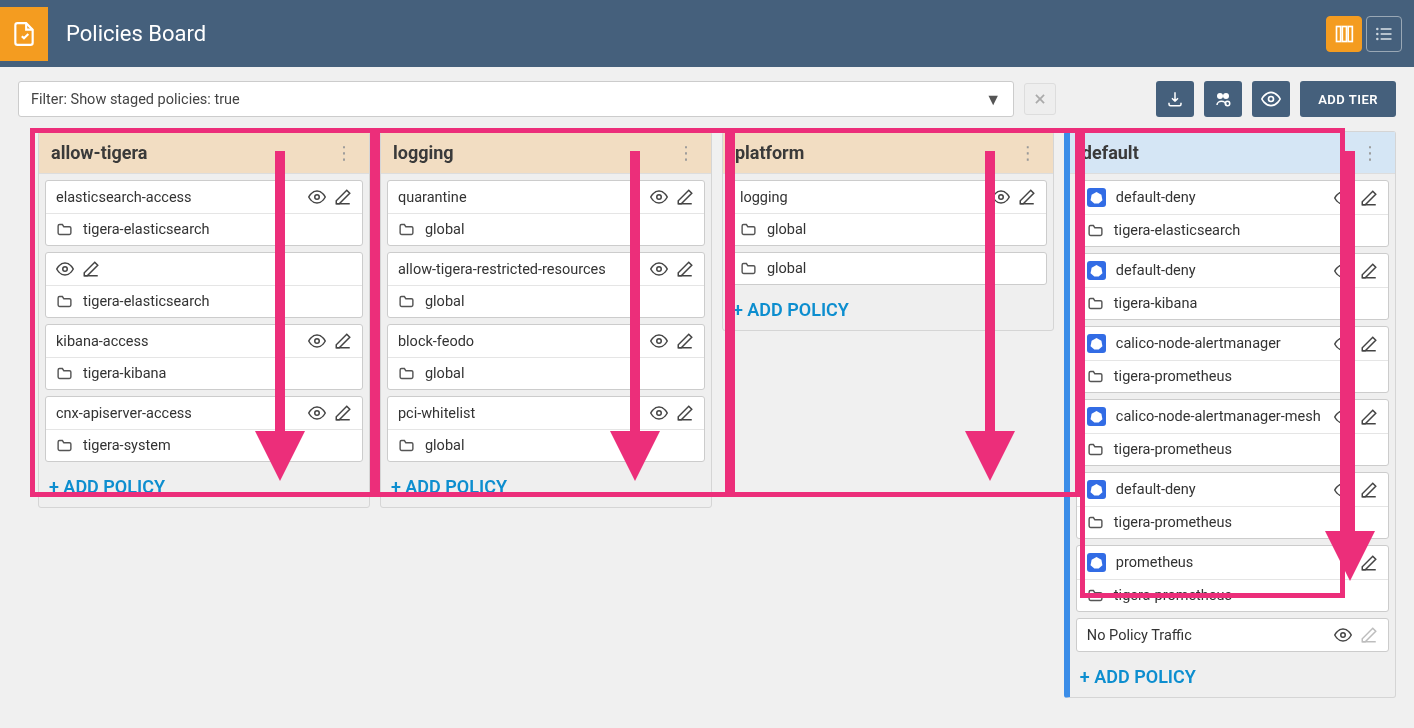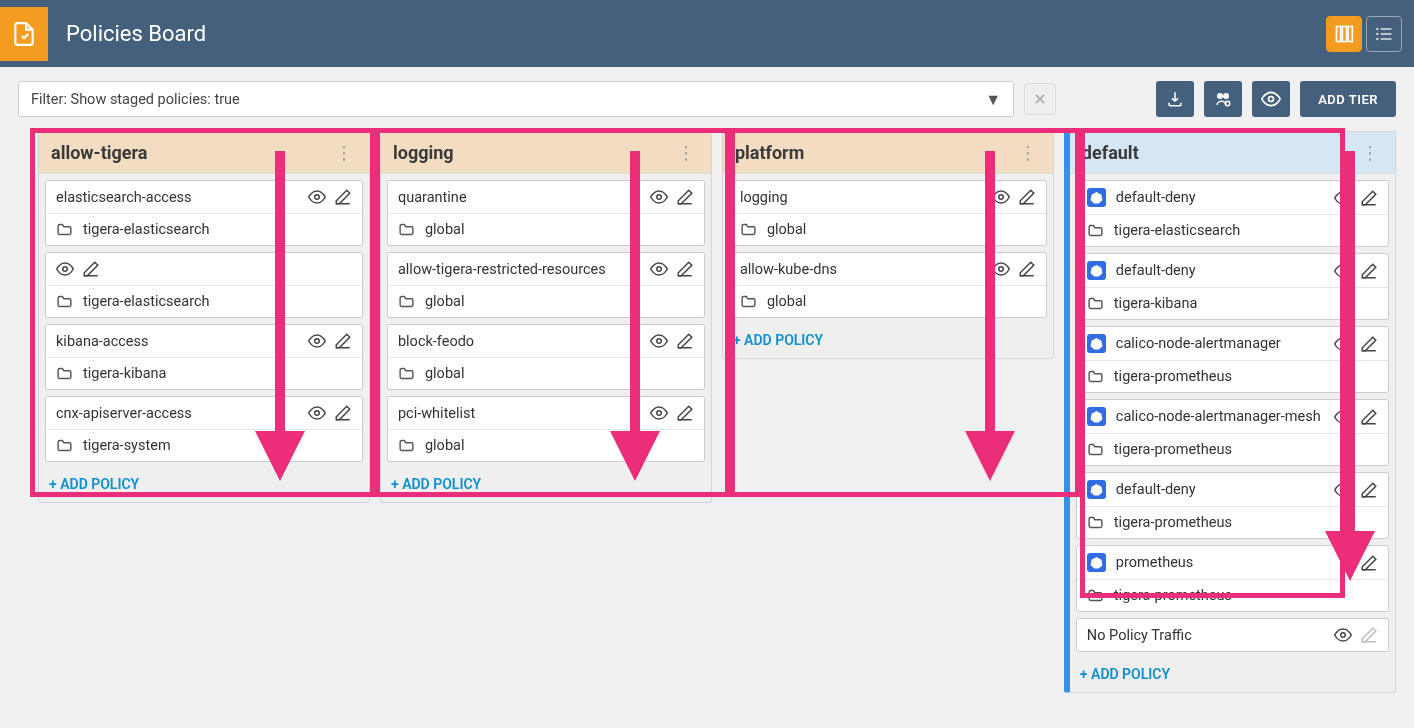--- a/index.html
+++ b/index.html
@@ -24,21 +24,21 @@
 .tier-title { font-size: 18px; font-weight: 700; color: #3a3a3a; }
 .tier-menu { color: #999; cursor: pointer; font-size: 18px; padding: 0 4px; }
 .tier-body { padding: 6px 6px 2px 6px; }
 .policy-card { background: #fff; border: 1px solid #ccc; border-radius: 3px; margin-bottom: 6px; }
 .policy-row1, .policy-row2 { display: flex; align-items: center; padding: 7px 10px; font-size: 14.5px; color: #333; }
 .policy-row1 { border-bottom: 1px solid #e5e5e5; }
 .policy-name { flex: 1; white-space: nowrap; overflow: hidden; text-overflow: ellipsis; }
 .policy-actions { display: flex; gap: 8px; align-items: center; }
 .folder-icon { margin-right: 10px; display: inline-flex; }
 .k8s-badge { width: 19px; height: 19px; background: #326ce5; border-radius: 3px; margin-right: 10px; display: inline-flex; align-items: center; justify-content: center; flex-shrink: 0; }
-.add-policy { color: #0d8ecf; font-size: 14px; font-weight: 600; padding: 6px 10px 10px 10px; cursor: pointer; }
+.add-policy { color: #0d8ecf; font-size: 18px; font-weight: 600; padding: 6px 10px 10px 10px; cursor: pointer; }
 .annotation-box { position: absolute; border: 5px solid #ec2e7a; pointer-events: none; z-index: 20; }
 .arrow-svg { position: absolute; pointer-events: none; z-index: 19; }
 svg { display: block; }
 .disabled-icon { opacity: 0.35; }
 </style>
 </head>
 <body>
 
 <div class="topbar">
   <div class="logo-block">
@@ -388,37 +388,20 @@
           <div class="policy-row2">
             <span class="folder-icon">
               <svg width="17" height="17" viewBox="0 0 24 24" fill="none">
                 <path d="M3 7a2 2 0 012-2h4l2 3h8a2 2 0 012 2v7a2 2 0 01-2 2H5a2 2 0 01-2-2V7z" stroke="#555" stroke-width="2"></path>
               </svg>
             </span>
             <span>global</span>
           </div>
         </div>
         <div class="policy-card">
-          <div class="policy-row1">
-            <span class="policy-name">allow-kube-dns</span>
-            <span class="policy-actions">
-              <span>
-                <svg width="18" height="18" viewBox="0 0 24 24" fill="none">
-                  <path d="M1 12s4-8 11-8 11 8 11 8-4 8-11 8-11-8-11-8z" stroke="#444" stroke-width="2"></path>
-                  <circle cx="12" cy="12" r="3" stroke="#444" stroke-width="2"></circle>
-                </svg>
-              </span>
-              <span>
-                <svg width="18" height="18" viewBox="0 0 24 24" fill="none">
-                  <path d="M17 3l4 4L7 21H3v-4L17 3z" stroke="#444" stroke-width="2"></path>
-                  <line x1="3" y1="21" x2="21" y2="21" stroke="#444" stroke-width="2"></line>
-                </svg>
-              </span>
-            </span>
-          </div>
           <div class="policy-row2">
             <span class="folder-icon">
               <svg width="17" height="17" viewBox="0 0 24 24" fill="none">
                 <path d="M3 7a2 2 0 012-2h4l2 3h8a2 2 0 012 2v7a2 2 0 01-2 2H5a2 2 0 01-2-2V7z" stroke="#555" stroke-width="2"></path>
               </svg>
             </span>
             <span>global</span>
           </div>
         </div>
       </div>

